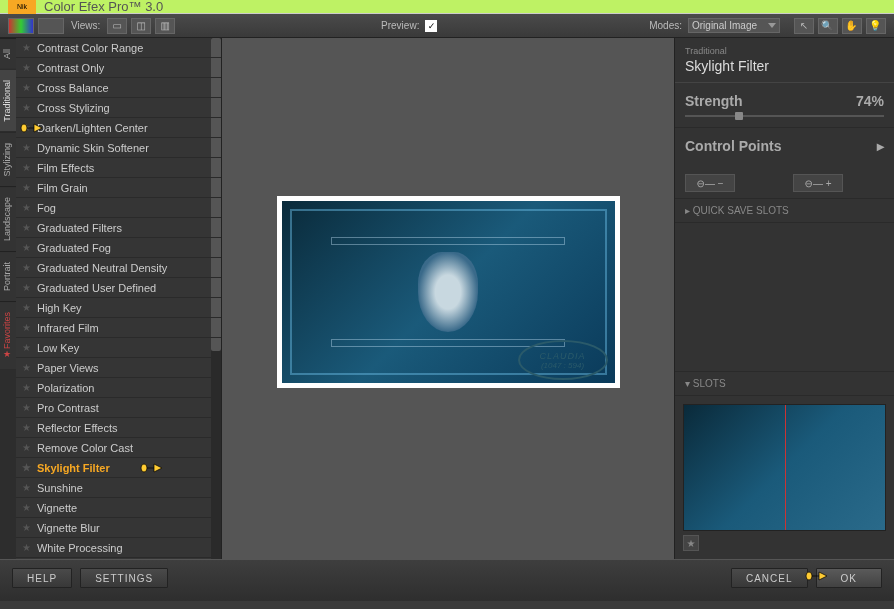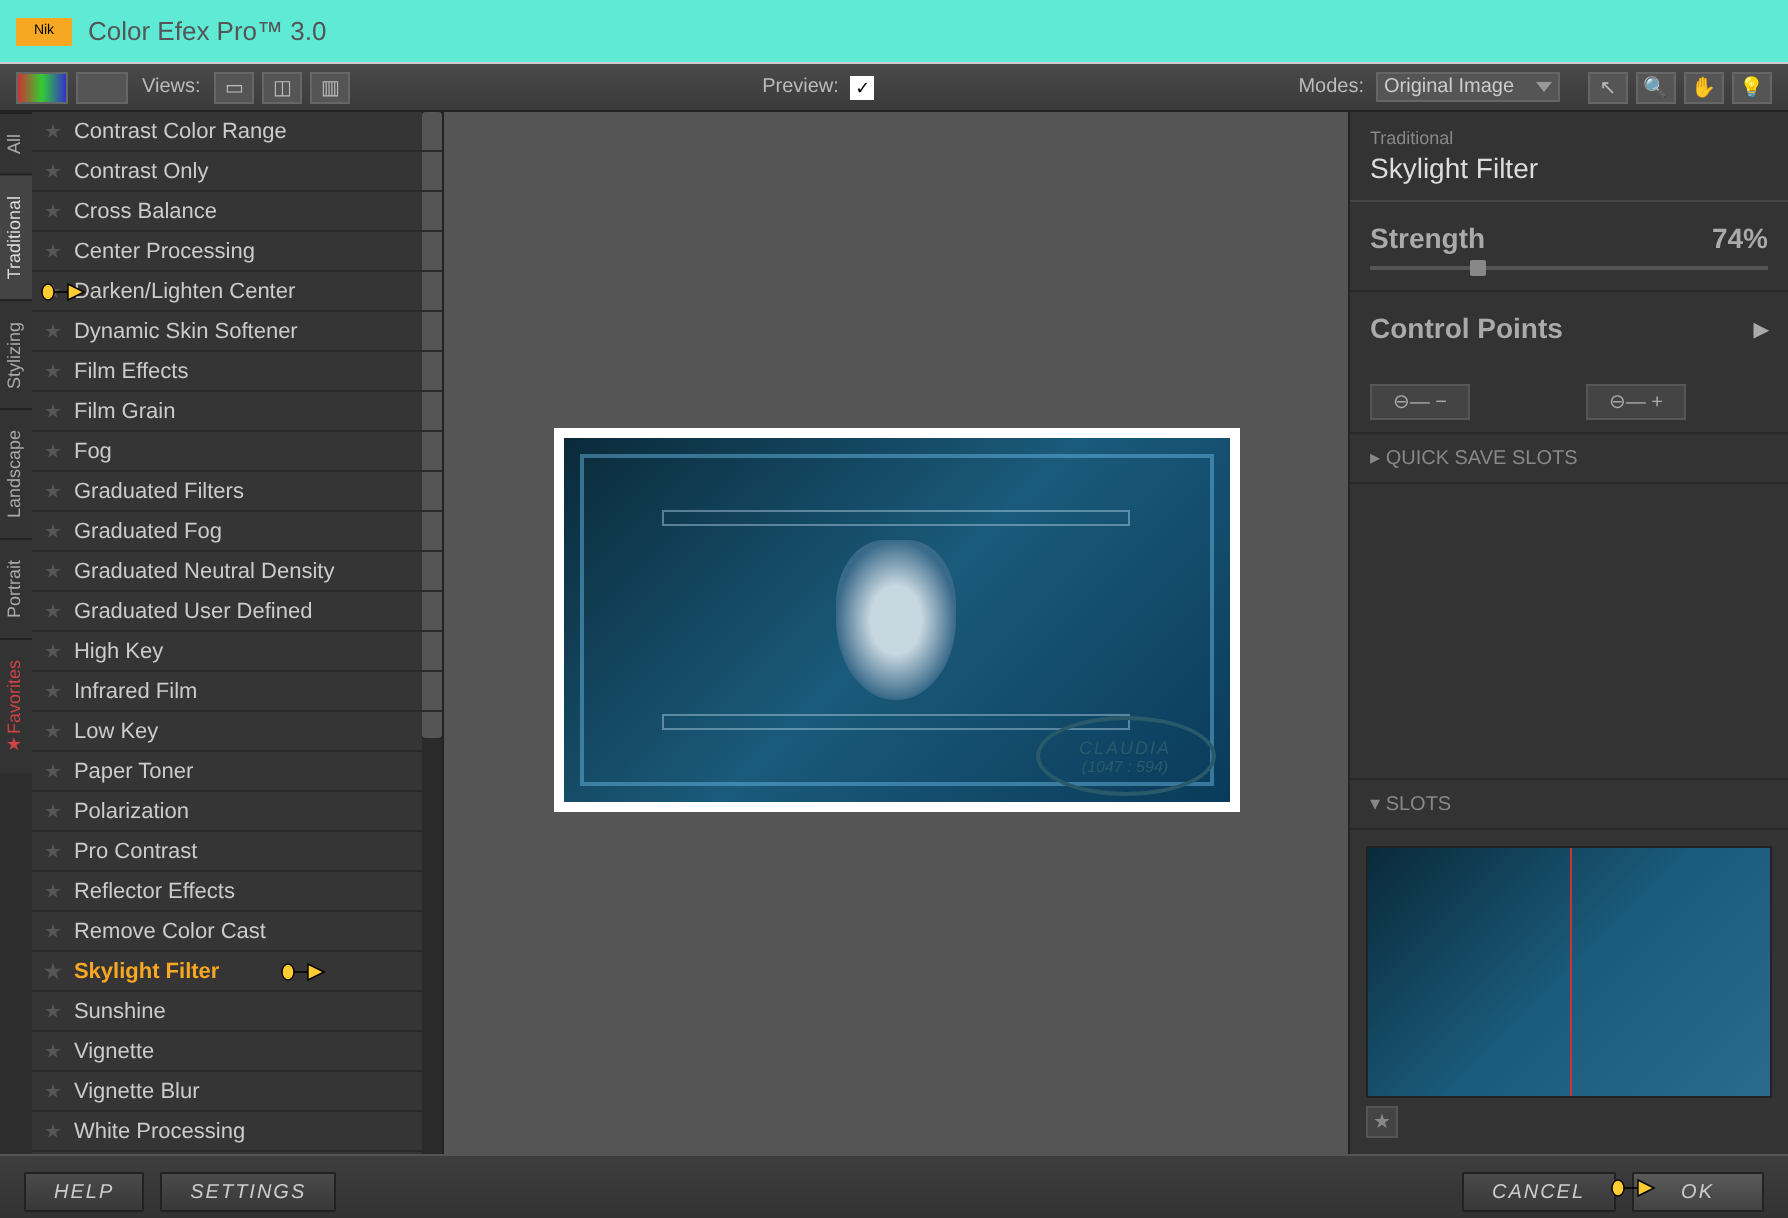--- a/index.html
+++ b/index.html
@@ -1,17 +1,17 @@
 <!DOCTYPE html>
 <html><head>
 <meta charset="utf-8">
 <style>
 * { margin:0; padding:0; box-sizing:border-box; font-family:Arial,sans-serif; }
 body { width:894px; height:609px; background:#3a3a3a; overflow:hidden; position:relative; }
-.titlebar { height:32px; background:#5eead4; display:flex; align-items:center; padding:0 8px; border-bottom:1px solid #ccc;}
+.titlebar { height:14px; background:#bef264; display:flex; align-items:center; padding:0 8px; border-bottom:1px solid #ccc;}
 .logo { width:28px; height:14px; background:#f7a823; font-size:7px; color:#000; display:flex; align-items:center; justify-content:center; margin-right:8px;}
 .title { font-size:13px; color:#555; }
 .toolbar { height:24px; background:linear-gradient(#4a4a4a,#3a3a3a); display:flex; align-items:center; padding:0 8px; font-size:10px; color:#bbb; border-bottom:1px solid #222;}
 .tb-group { display:flex; align-items:center; gap:4px; }
 .tb-btn { width:20px; height:16px; background:#555; border:1px solid #666; display:flex; align-items:center; justify-content:center;}
 .tb-btn.active { background:#3a6a8a; }
 .spacer { flex:1; }
 .check { width:12px; height:12px; background:#fff; display:inline-flex; align-items:center; justify-content:center; font-size:9px; color:#000;}
 .modes-sel { background:#555; border:1px solid #666; color:#ccc; font-size:10px; padding:1px 3px; width:92px; display:flex; align-items:center; justify-content:space-between;}
 .main { display:flex; height:521px; }
@@ -38,21 +38,21 @@
 .slider-row { display:flex; justify-content:space-between; margin-bottom:4px;}
 .slider-track { height:2px; background:#555; position:relative; margin-top:6px;}
 .slider-thumb { position:absolute; top:-3px; width:8px; height:8px; background:#888; border-radius:1px;}
 .rp-collapse { padding:6px 10px; font-size:10px; color:#888; border-top:1px solid #2a2a2a; border-bottom:1px solid #2a2a2a; cursor:pointer;}
 .cp-btns { display:flex; gap:58px; padding:6px 10px;}
 .cp-btn { width:50px; height:18px; background:#444; border:1px solid #555; font-size:10px; color:#aaa; display:flex; align-items:center; justify-content:center;}
 .loupe { flex:1; padding:8px; display:flex; flex-direction:column;}
 .loupe-img { flex:1; background:linear-gradient(135deg,#0a2a3a,#1a5a7a,#2a6a8a); position:relative; border:1px solid #222;}
 .loupe-cross { position:absolute; left:50%; top:0; bottom:0; width:1px; background:#c33;}
 .loupe-star { width:16px; height:16px; background:#444; border:1px solid #555; color:#888; font-size:10px; display:flex; align-items:center; justify-content:center; margin-top:4px;}
-.footer { height:42px; background:linear-gradient(#3e3e3e,#2e2e2e); display:flex; align-items:flex-start; padding:8px 12px; gap:8px; border-top:1px solid #555;font-style:italic;}
+.footer { height:42px; background:linear-gradient(#3e3e3e,#2e2e2e); display:flex; align-items:flex-start; padding:8px 12px; gap:8px; border-top:1px solid #555;}
 .f-btn { height:20px; background:linear-gradient(#4a4a4a,#383838); border:1px solid #222; color:#ccc; font-size:10px; padding:0 14px; display:flex; align-items:center; letter-spacing:1px; cursor:pointer; border-radius:1px;}
 .f-btn.primary { background:linear-gradient(#5a5a5a,#424242); position:relative;}
 .pointer { position:absolute; width:24px; height:18px; z-index:10;}
 .pointer svg { width:100%; height:100%; }
 .scrollbar { width:10px; background:#2a2a2a; position:absolute; right:0; top:0; bottom:0;}
 .scroll-thumb { width:100%; height:60%; background:#555; border-radius:2px;}
 .tri { width:0; height:0; border-left:4px solid transparent; border-right:4px solid transparent; border-top:5px solid #999;}
 </style>
 </head>
 <body>
@@ -111,21 +111,21 @@
       <div class="filter-item">
         <span class="star">★</span>
         <span>Contrast Only</span>
       </div>
       <div class="filter-item">
         <span class="star">★</span>
         <span>Cross Balance</span>
       </div>
       <div class="filter-item">
         <span class="star">★</span>
-        <span>Center Processing</span>
+        <span>Cross Stylizing</span>
       </div>
       <div class="filter-item">
         <span class="star">★</span>
         <span>Darken/Lighten Center</span>
         <div class="pointer" style="left: 4px; top: 1px;"><svg viewBox="0 0 24 18">
             <path d="M2 9 L14 9 L14 5 L22 9 L14 13 L14 9" fill="#ffcc33" stroke="#000" stroke-width="0.7"></path>
             <ellipse cx="4" cy="9" rx="3" ry="4" fill="#ffcc33" stroke="#000" stroke-width="0.7"></ellipse>
           </svg></div>
       </div>
       <div class="filter-item">
@@ -167,21 +167,21 @@
       <div class="filter-item">
         <span class="star">★</span>
         <span>Infrared Film</span>
       </div>
       <div class="filter-item">
         <span class="star">★</span>
         <span>Low Key</span>
       </div>
       <div class="filter-item">
         <span class="star">★</span>
-        <span>Paper Toner</span>
+        <span>Paper Views</span>
       </div>
       <div class="filter-item">
         <span class="star">★</span>
         <span>Polarization</span>
       </div>
       <div class="filter-item">
         <span class="star">★</span>
         <span>Pro Contrast</span>
       </div>
       <div class="filter-item">

